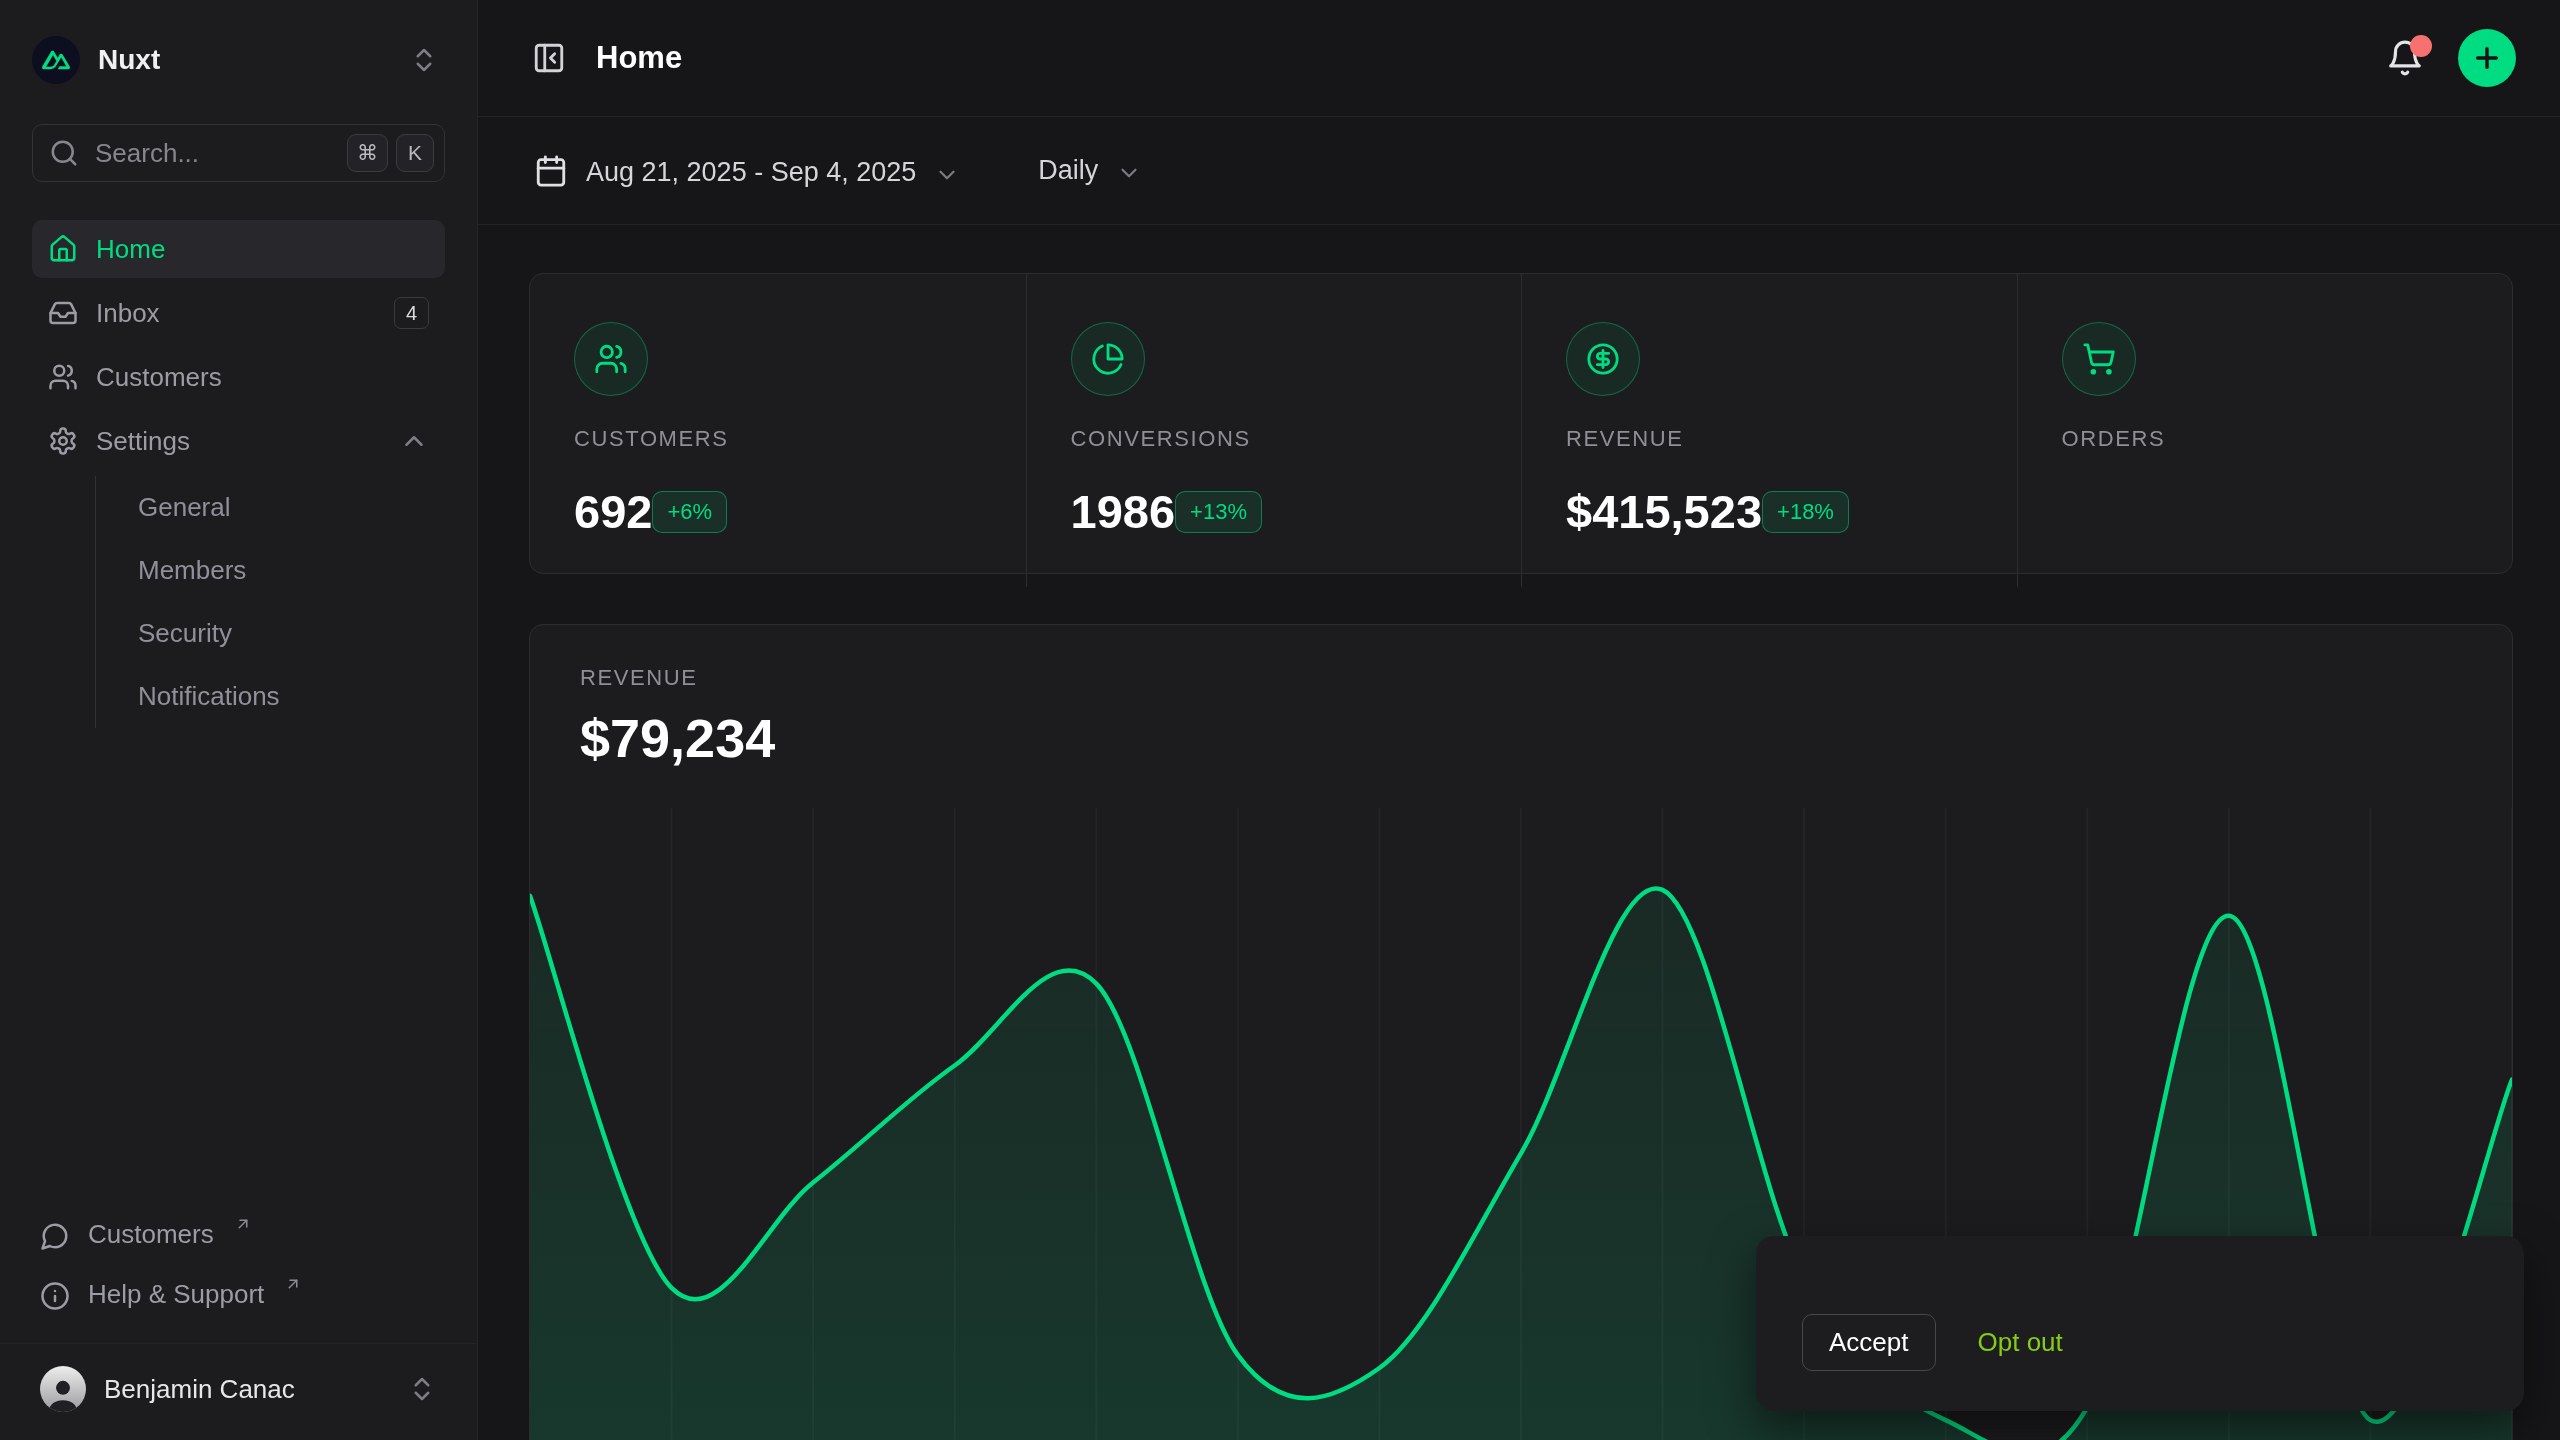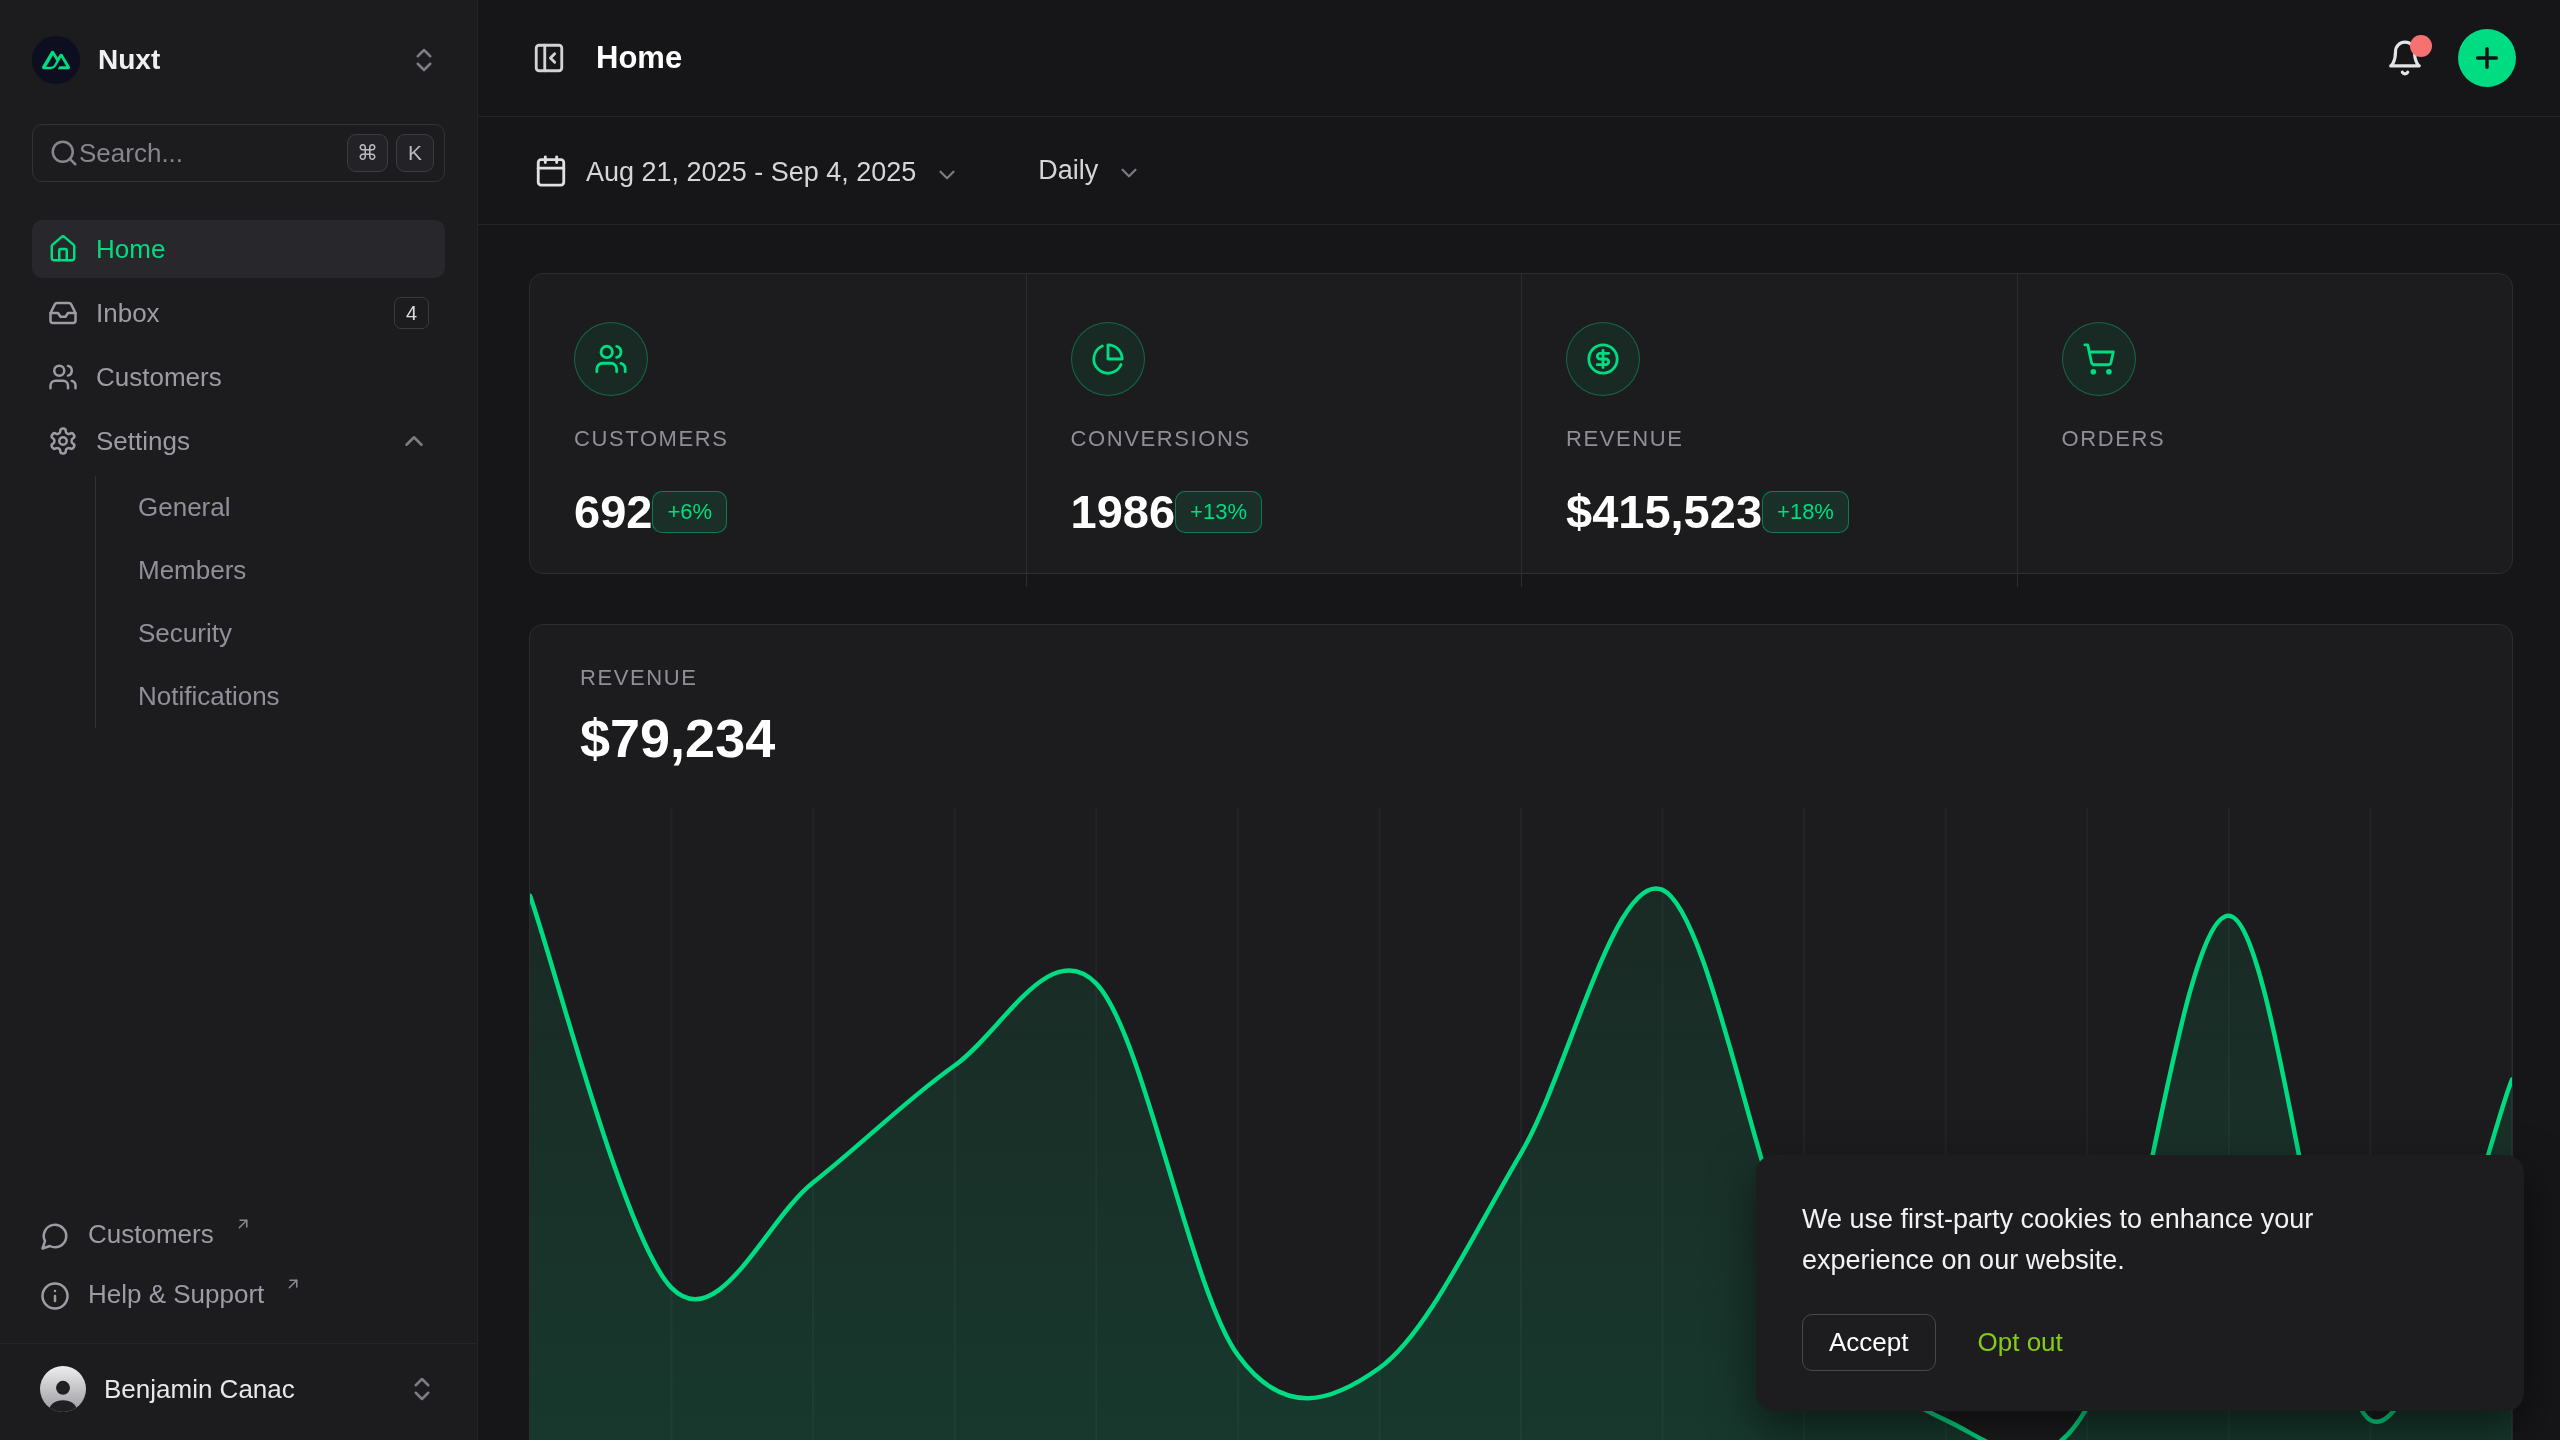--- a/index.html
+++ b/index.html
@@ -30,21 +30,21 @@
     padding:30px 32px 20px;
   }
   .brand-row{display:flex;align-items:center;height:60px}
   .logo-circle{width:48px;height:48px;border-radius:50%;background:#0d0e1f;display:flex;align-items:center;justify-content:center}
   .logo-circle svg{width:28px;height:28px}
   .brand-name{margin-left:18px;font-size:28px;font-weight:600;color:#f0f0f2}
   .brand-caret{margin-left:auto;color:#7d7d85;background:none;border:none;padding:6px;cursor:pointer}
 
   .searchbar{
     margin-top:34px;height:58px;border:1px solid #323237;border-radius:10px;
-    display:flex;align-items:center;padding:0 10px 0 16px;color:#86868e;cursor:text;
+    display:flex;align-items:center;gap:16px;padding:0 10px 0 16px;color:#86868e;cursor:text;
   }
   .searchbar .ph{font-size:26px;flex:1}
   .kbds{display:flex;gap:8px}
   kbd{
     display:inline-flex;align-items:center;justify-content:center;
     min-width:38px;height:38px;padding:0 9px;background:#232327;border:1px solid #3b3b41;
     border-radius:9px;font-size:21px;color:#b9b9c0;font-family:inherit;
   }
 
   nav{margin-top:38px}
@@ -405,18 +405,17 @@
               <path d="M0.0,87.8 C23.6,153.1 94.5,432.1 141.7,479.9 C189.0,527.6 236.2,411.6 283.4,374.5 C330.7,337.5 377.9,290.6 425.1,257.5 C472.4,224.3 519.6,127.3 566.9,175.6 C614.1,223.8 661.3,483.1 708.6,547.1 C755.8,611.2 803.0,593.7 850.3,560.0 C897.5,526.4 944.8,424.9 992.0,345.3 C1039.2,265.6 1086.5,61.0 1133.7,81.9 C1181.0,102.9 1228.2,382.7 1275.4,471.1 C1322.7,559.4 1369.9,590.7 1417.1,612.1 C1464.4,633.5 1511.6,683.3 1558.9,599.2 C1606.1,515.2 1653.3,105.5 1700.6,107.7 C1747.8,109.8 1795.0,584.8 1842.3,612.1 C1889.5,639.4 1960.4,328.3 1984.0,271.5" fill="none" stroke="#00dc82" stroke-width="4.5" stroke-linecap="round" stroke-linejoin="round"></path>
             </svg>
         </div>
       </section>
 
     </div>
   </main>
 </div>
 
 <div class="cookie">
-  <p>We use first-party cookies to enhance your experience on our website.</p>
   <div class="cookie-actions">
     <button class="accept-btn">Accept</button>
     <button class="optout-btn">Opt out</button>
   </div>
 </div>
 
 </body></html>

